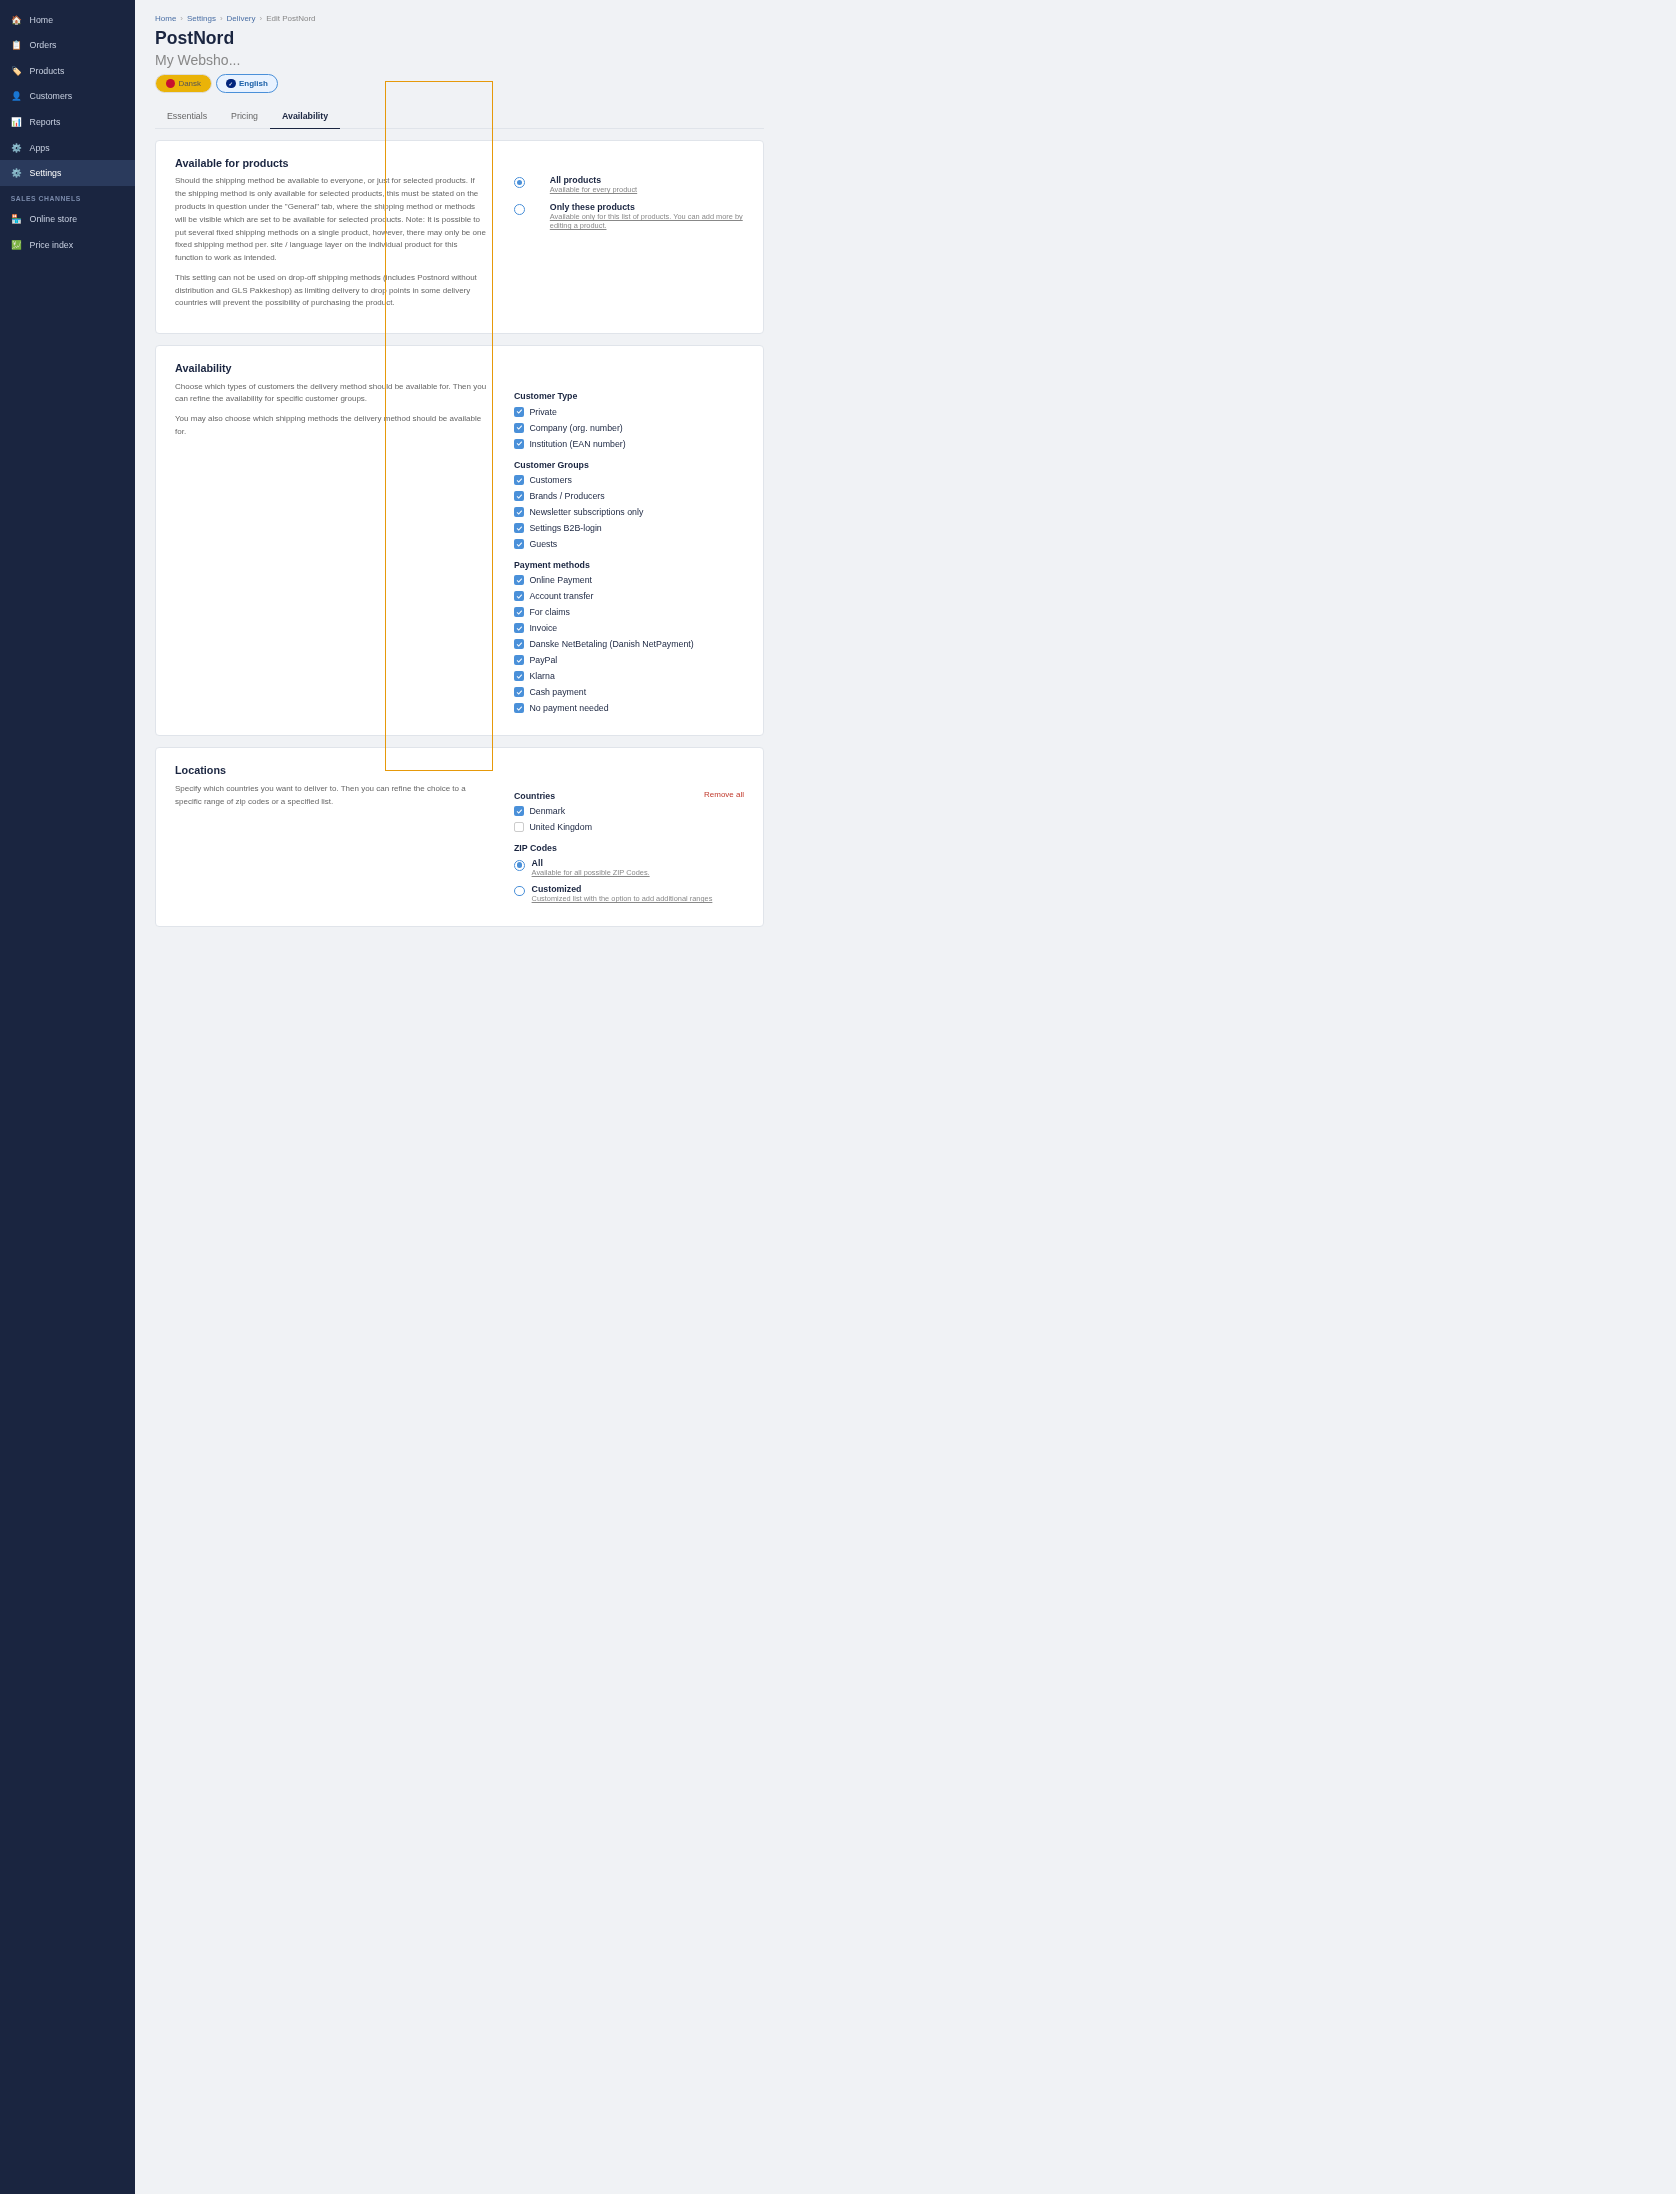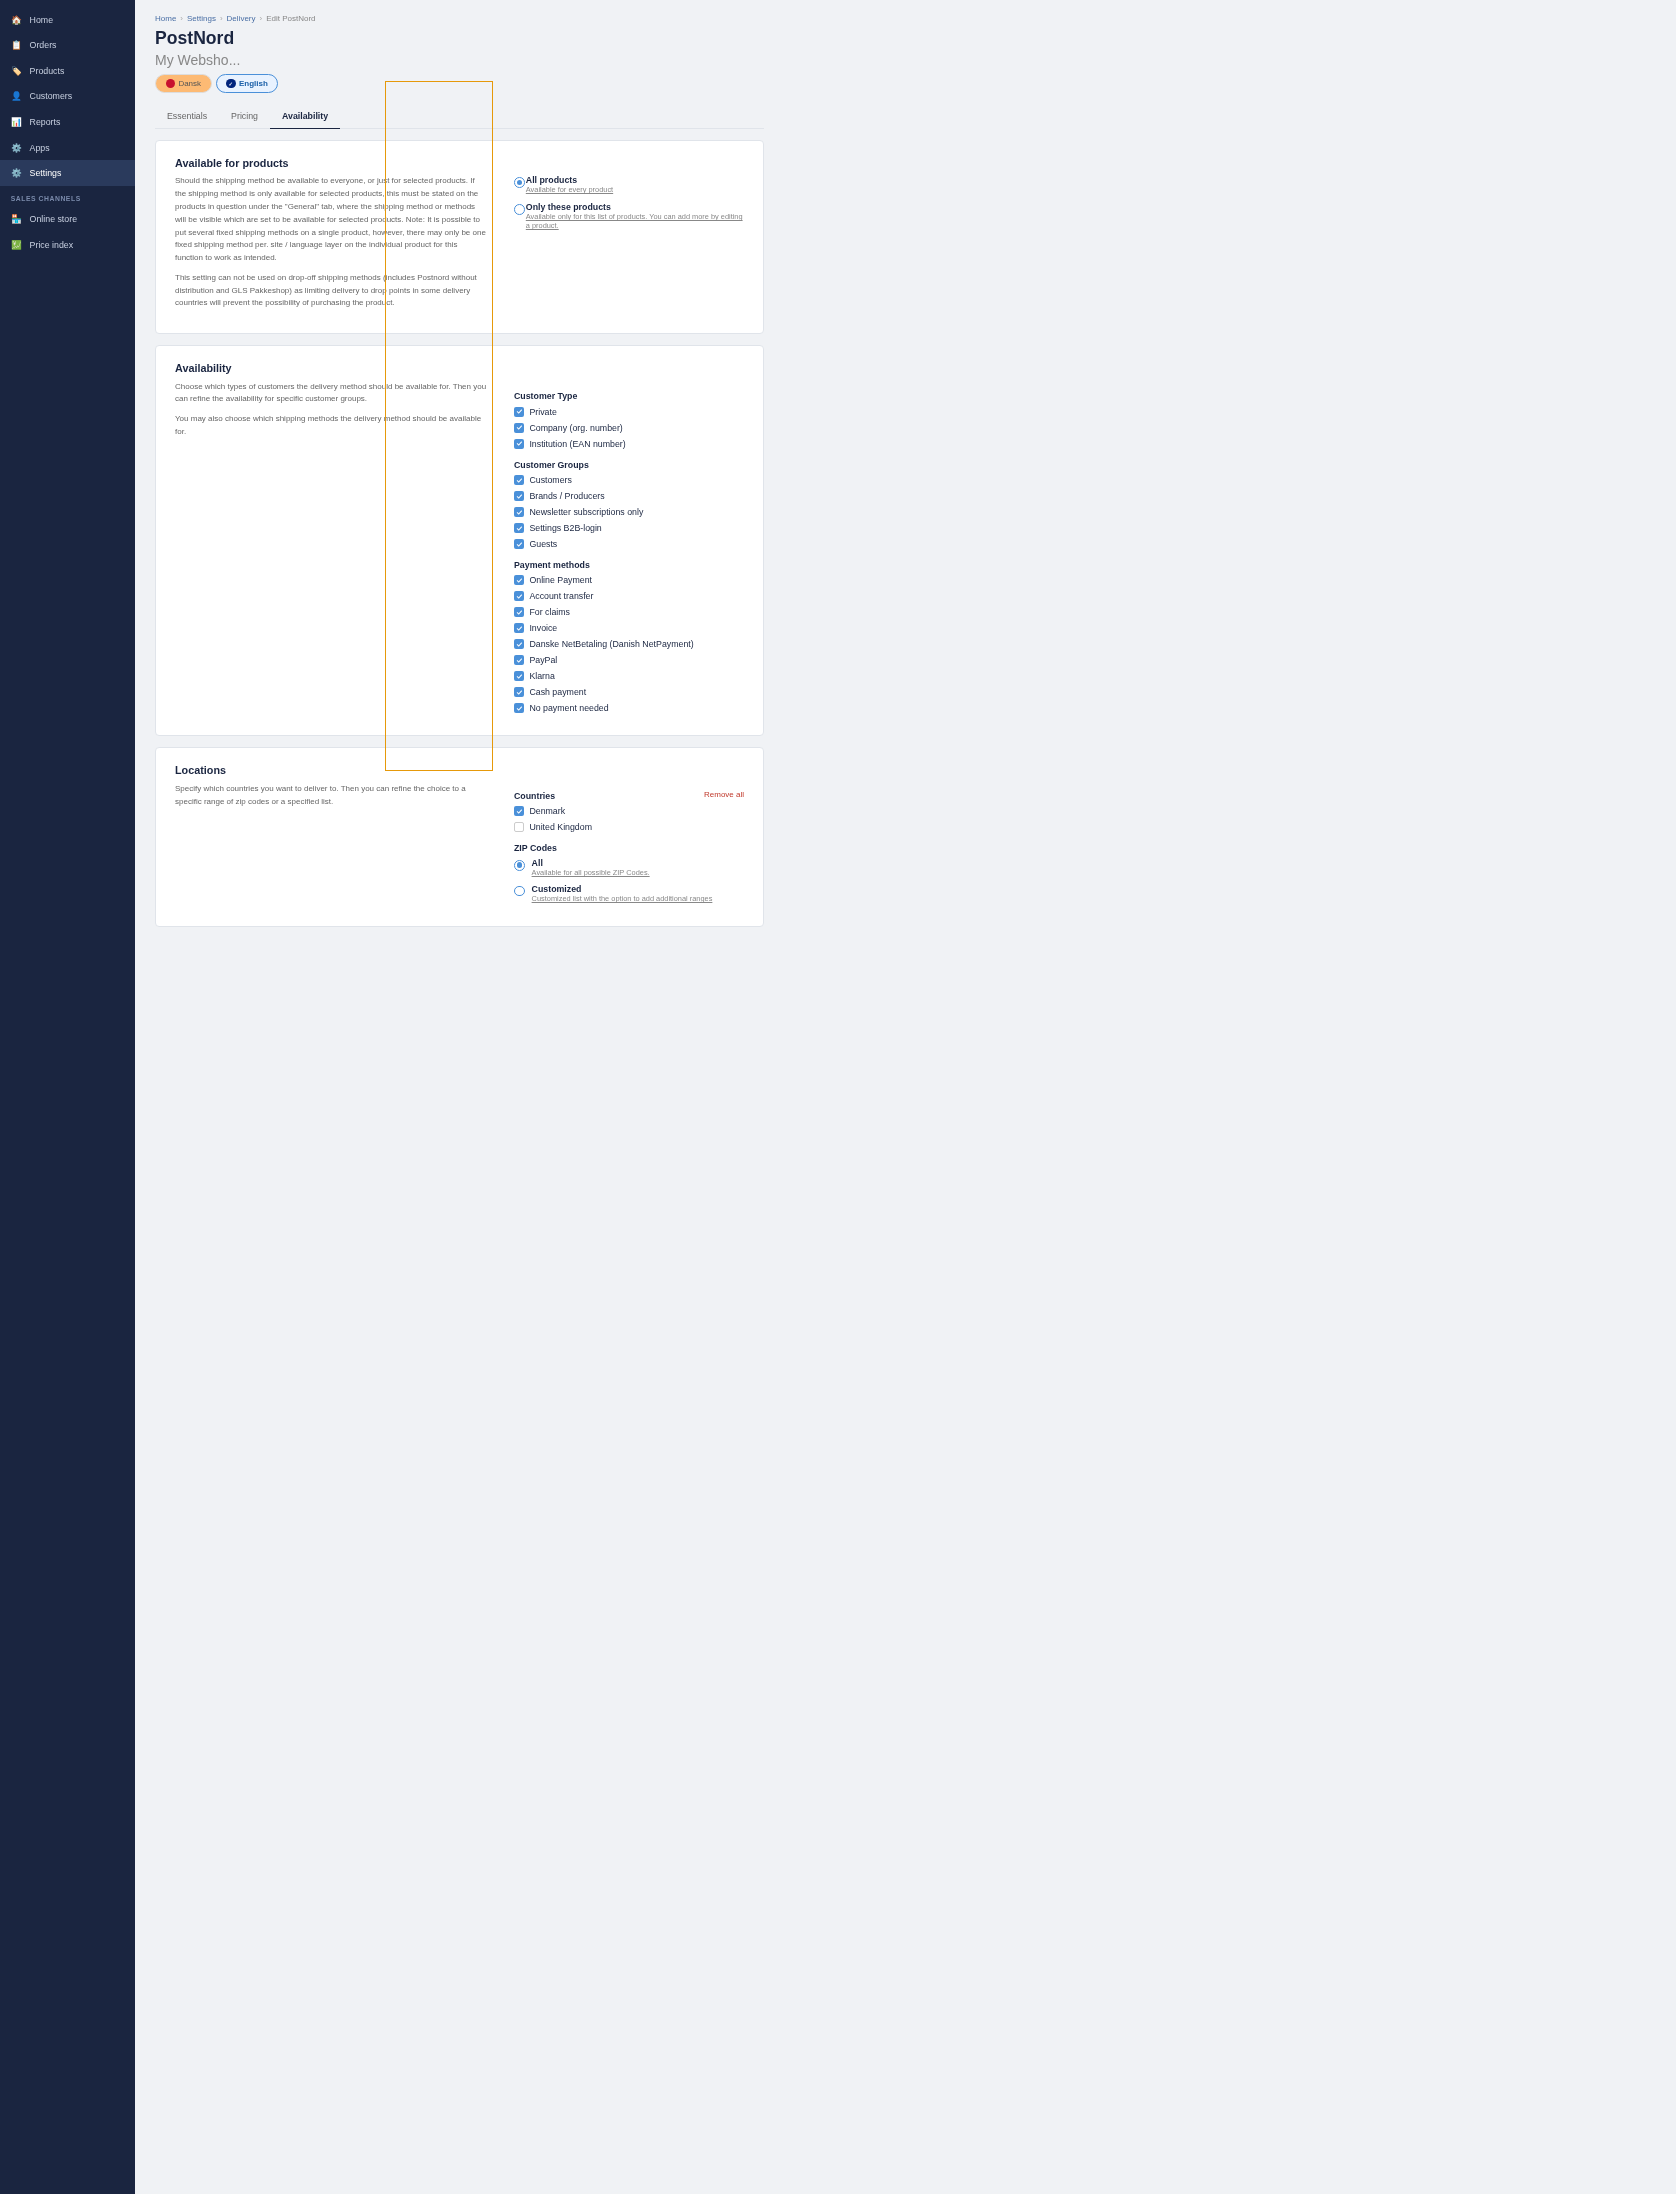--- a/index.html
+++ b/index.html
@@ -19,21 +19,21 @@
     
     .breadcrumb { display: flex; align-items: center; gap: 4px; font-size: 8px; color: #4a6fa5; margin-bottom: 5.4px; }
     .breadcrumb span { color: #aaa; }
 
     
     .page-title { font-size: 17.6px; font-weight: 700; color: #1a2540; margin-bottom: 2.7px; }
     .page-subtitle { font-size: 14px; color: #888; margin-bottom: 6.8px; }
 
     
     .lang-tabs { display: flex; gap: 4px; margin-bottom: 12px; }
-    .lang-tab { display: flex; align-items: center; gap: 3.4px; padding: 3.4px 9.5px; border: 0.7px solid #ddd; border-radius: 13.5px; font-size: 8px; cursor: pointer; background: #fdba74; color: #555; }
+    .lang-tab { display: flex; align-items: center; gap: 3.4px; padding: 3.4px 9.5px; border: 0.7px solid #ddd; border-radius: 13.5px; font-size: 8px; cursor: pointer; background: #eab308; color: #555; }
     .lang-tab.active { border-color: #4a90d9; background: #e8f2ff; color: #1a5fa8; font-weight: 600; }
     .lang-tab-icon { width: 9.5px; height: 9.5px; border-radius: 50%; }
     .lang-tab-icon.dansk { background: #c8102e; display: flex; align-items: center; justify-content: center; font-size: 5.4px; color: #fff; }
     .lang-tab-icon.english { background: #00247d; display: flex; align-items: center; justify-content: center; font-size: 5.4px; color: #fff; }
 
     
     .tabs-nav { display: flex; border-bottom: 1.4px solid #e0e4ea; margin-bottom: 8px; }
     .tab-item { padding: 6.8px 12px; font-size: 8.8px; color: #666; cursor: pointer; border-bottom: 1.4px solid transparent; margin-bottom: -1.4px; }
     .tab-item.active { color: #1a2540; font-weight: 600; border-bottom-color: #1a2540; }
 
@@ -42,21 +42,21 @@
     .section-title { font-size: 10.8px; font-weight: 700; color: #1a2540; margin-bottom: 6.8px; }
 
     
     .two-col { display: flex; gap: 27px; }
     .col-left { flex: 1; }
     .col-right { width: 230px; flex-shrink: 0; }
 
     .description-text { font-size: 8px; color: #666; line-height: 1.6; margin-bottom: 6.8px; }
 
     
-    .radio-item { display: flex; align-items: flex-start; gap: 1px; margin-bottom: 8px; cursor: pointer; }
+    .radio-item { display: flex; align-items: flex-start; gap: 25px; margin-bottom: 8px; cursor: pointer; }
     .radio-circle { width: 10.8px; height: 10.8px; border-radius: 50%; border: 1.4px solid #4a90d9; background: #fff; flex-shrink: 0; margin-top: 1.4px; display: flex; align-items: center; justify-content: center; }
     .radio-circle.checked::after { content: ''; width: 5.4px; height: 5.4px; border-radius: 50%; background: #4a90d9; display: block; }
     .radio-label { font-size: 8.8px; font-weight: 600; color: #1a2540; }
     .radio-sub { font-size: 7.4px; color: #888; text-decoration: underline; }
 
     
     .checkbox-item { display: flex; align-items: center; gap: 5.4px; margin-bottom: 6px; cursor: pointer; }
     .checkbox-box { width: 10px; height: 10px; border-radius: 2px; background: #4a90d9; display: flex; align-items: center; justify-content: center; flex-shrink: 0; }
     .checkbox-box.unchecked { background: #fff; border: 1.4px solid #ccc; }
     .checkbox-box svg { width: 6.8px; height: 6.8px; }

